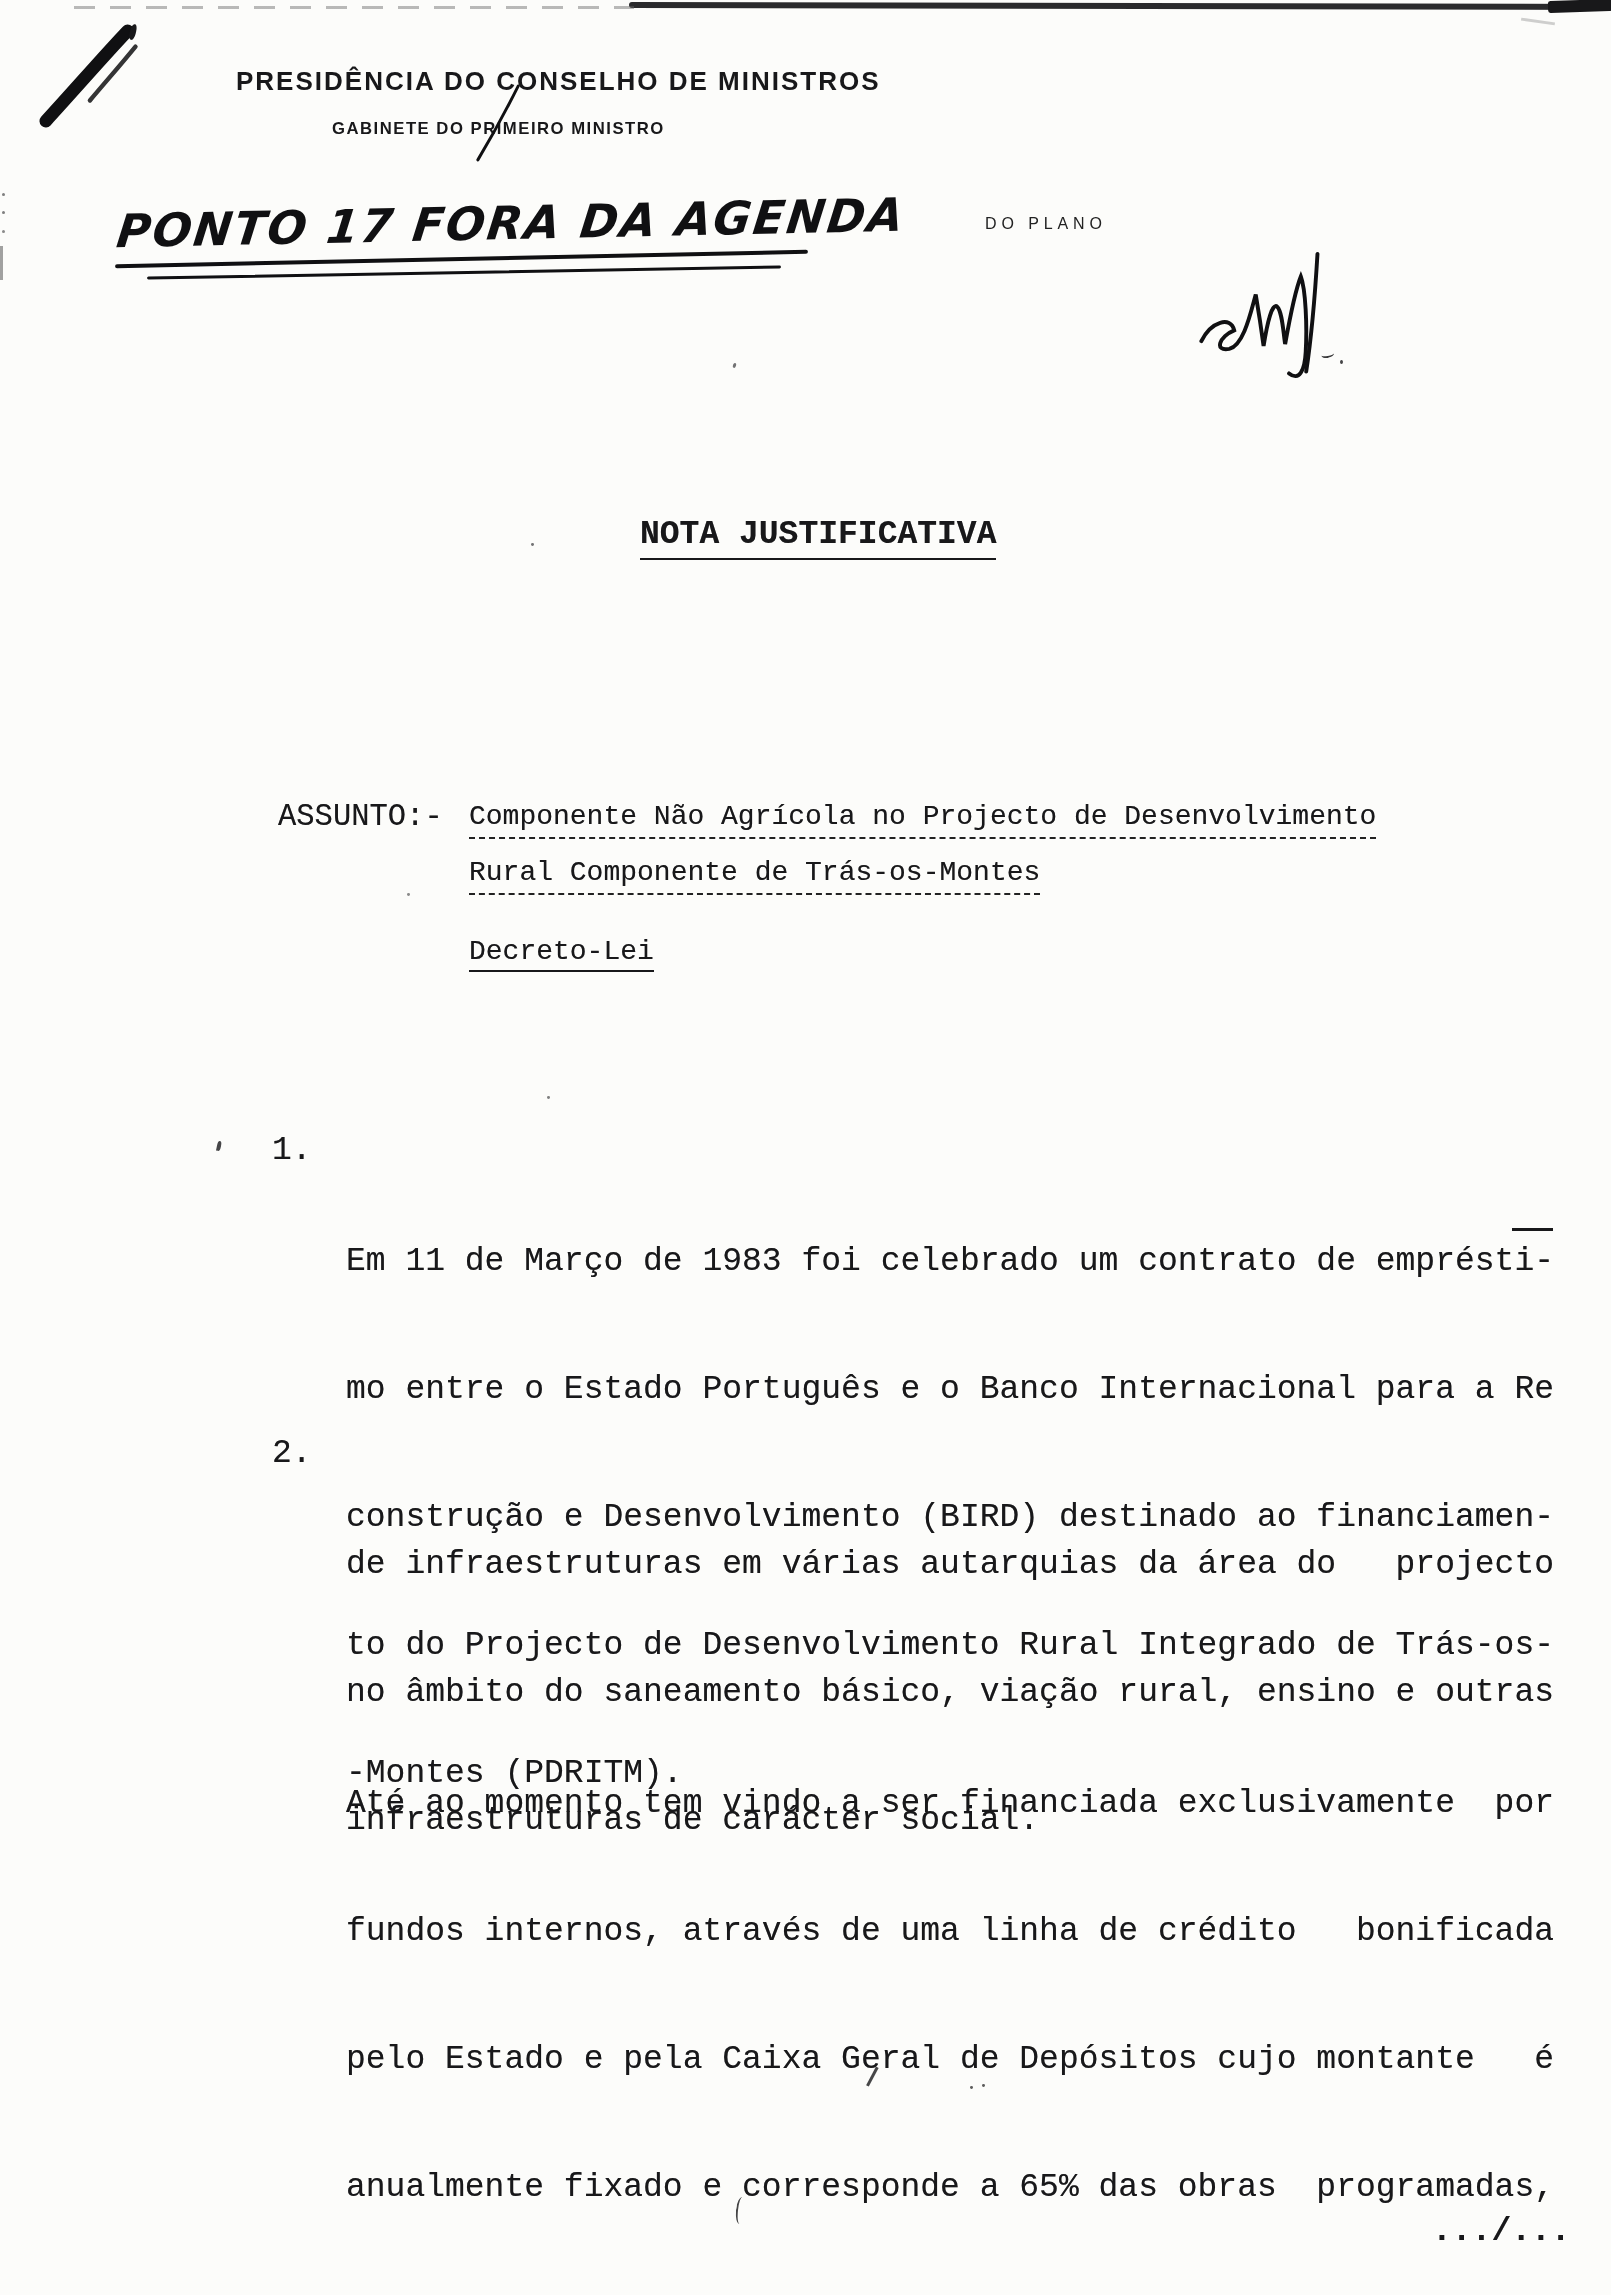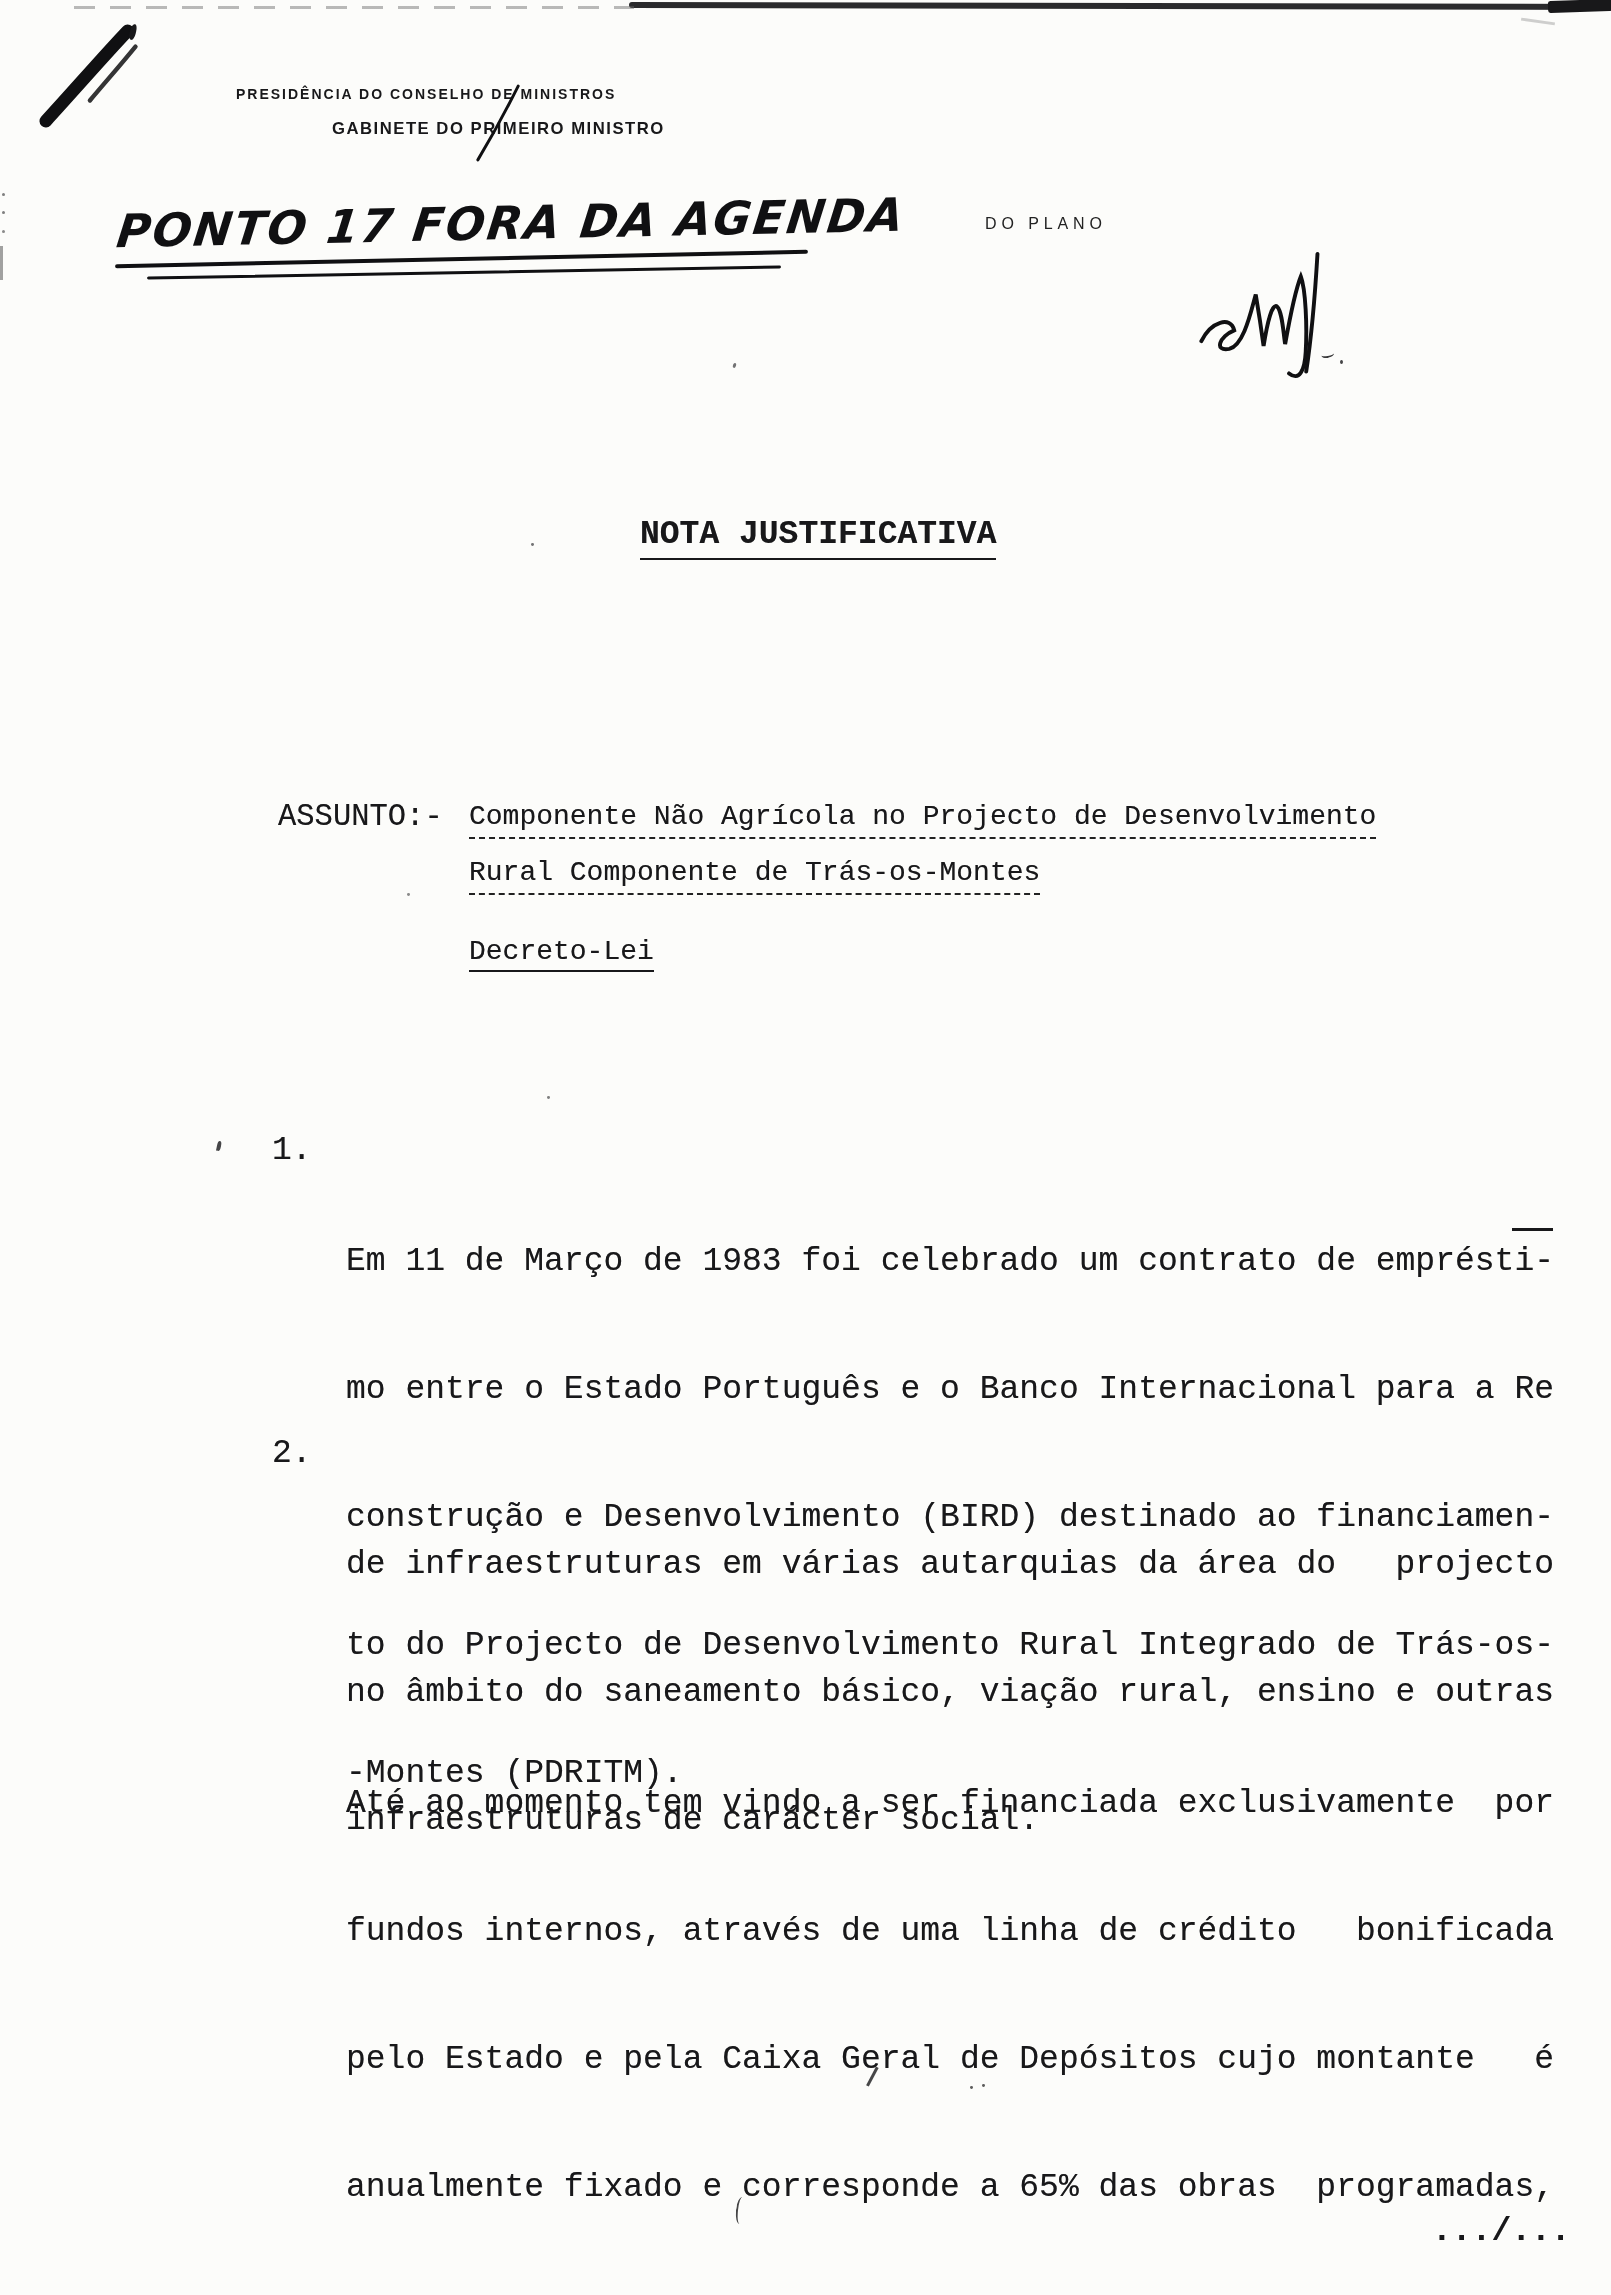--- a/index.html
+++ b/index.html
@@ -10,21 +10,21 @@
     background:var(--paper); overflow:hidden;
     font-family:"Liberation Mono","DejaVu Sans Mono",monospace;
     color:var(--ink);
   }
   .abs { position:absolute; }
   .tw  { font-family:Liberation Mono, monospace;
          white-space:pre; color:var(--ink); text-shadow:0 0 0.5px rgba(10,10,10,.45); }
   .sans{ font-family:"Liberation Sans","DejaVu Sans",sans-serif; color:var(--ink); }
 
   
-  .lh1 { left:236px; top:86px; font-size:14px; font-weight:bold; letter-spacing:2px; }
+  .lh1 { left:236px; top:66px; font-size:26px; font-weight:bold; letter-spacing:2px; }
   .lh2 { left:332px; top:119px; font-size:16.7px; font-weight:bold; letter-spacing:1.5px; }
 
   
   .hand {
     left:117px; top:196px; font-size:46px; font-weight:bold; font-style:italic;
     font-family:"DejaVu Sans","Liberation Sans",sans-serif;
     letter-spacing:2px; transform:rotate(-1.2deg) skewX(-8deg); white-space:pre;
     color:#101012;
   }
   .hand-ul1 { left:115px; top:257px; width:693px; height:3.9px; background:#101012; transform:rotate(-1.2deg); border-radius:2px; }

